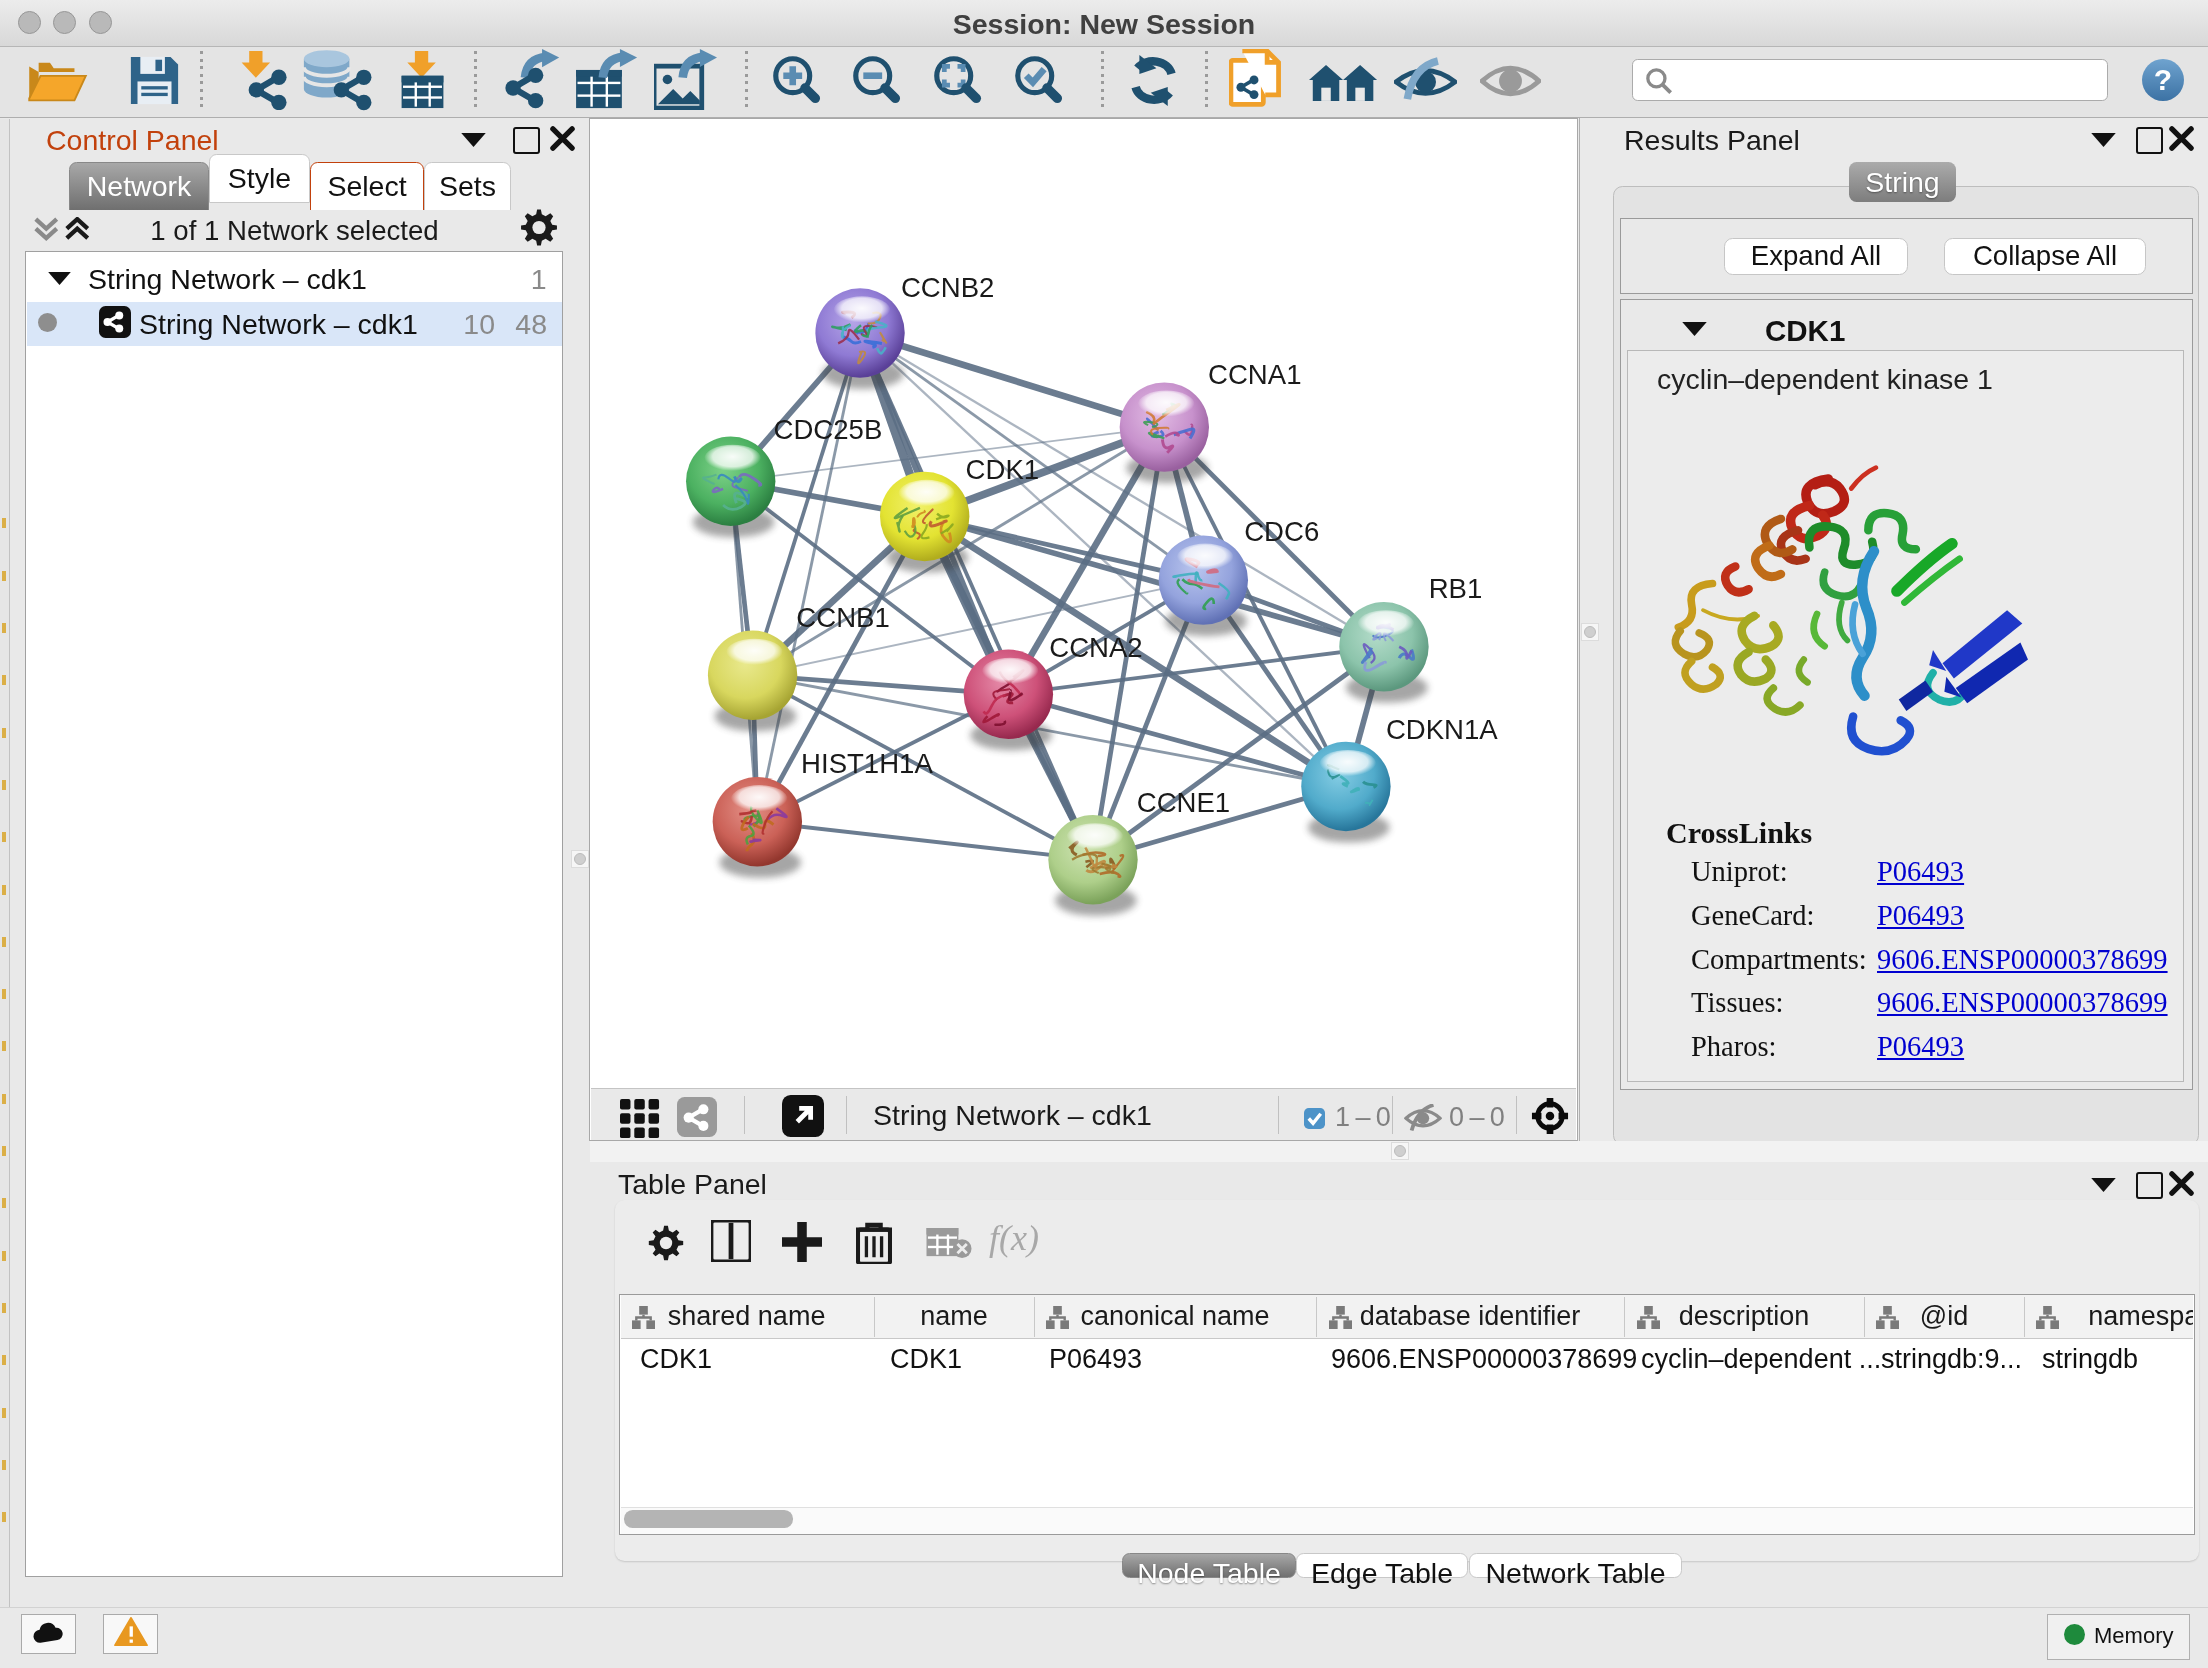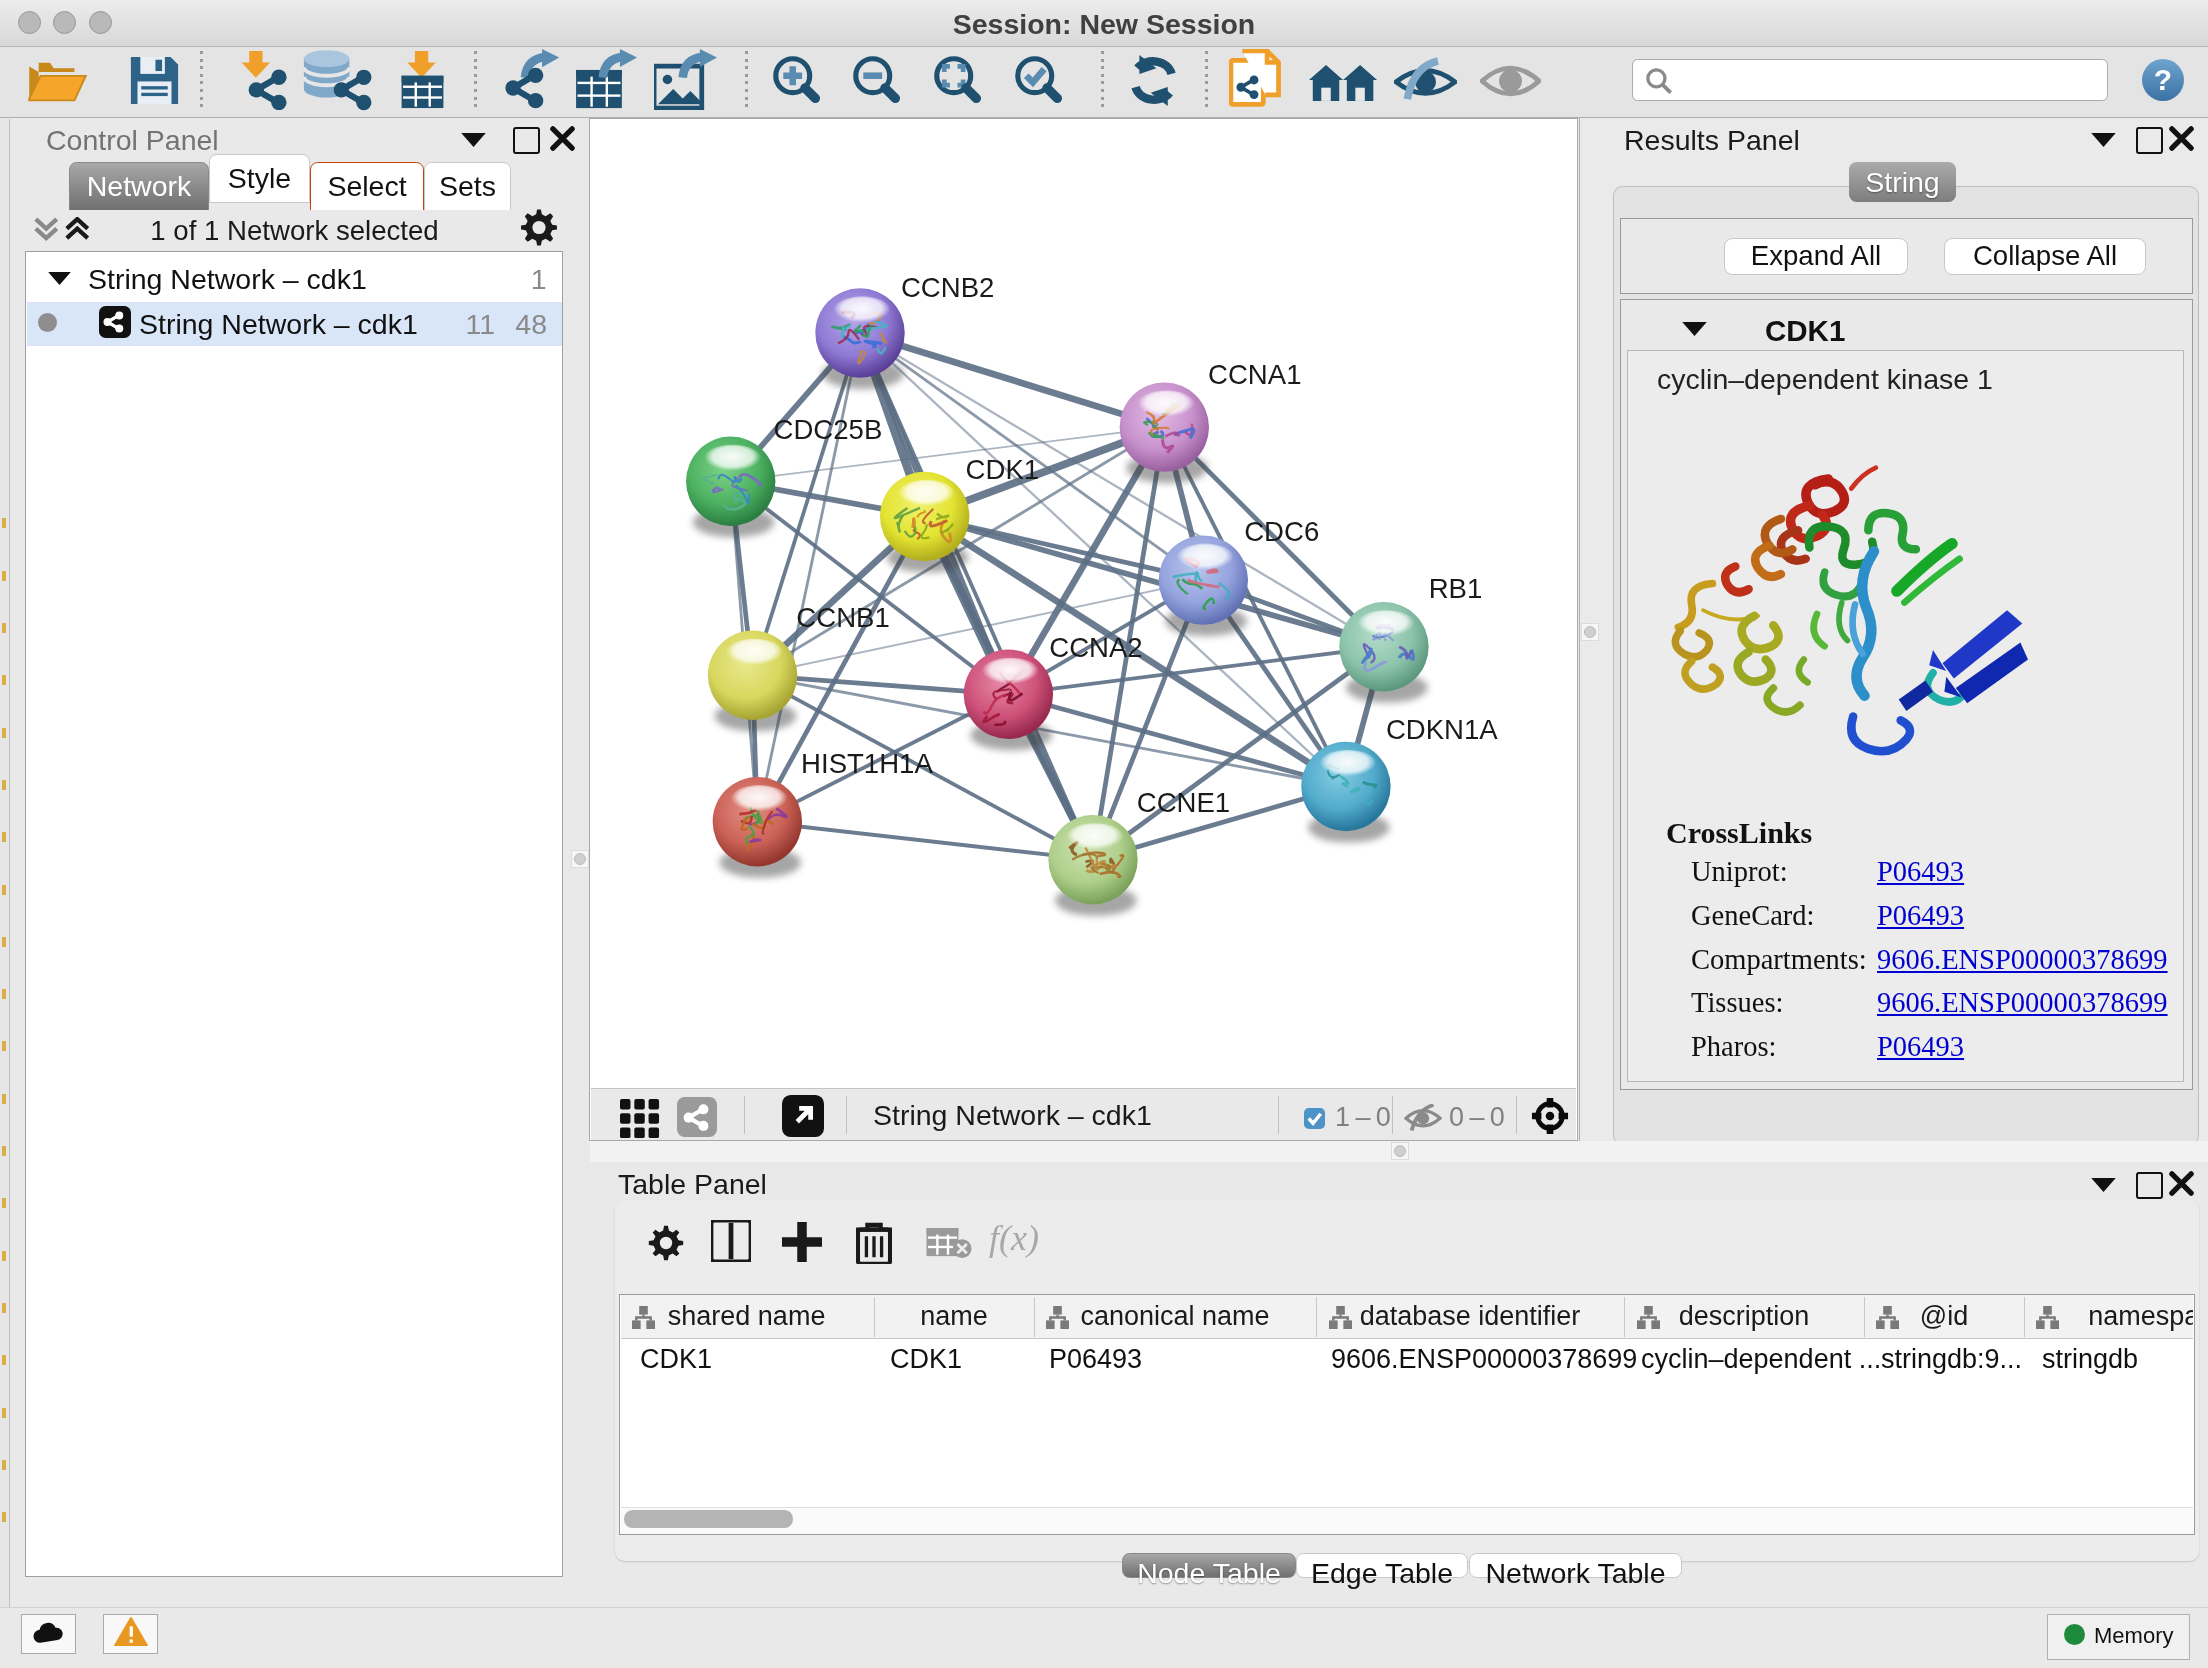--- a/index.html
+++ b/index.html
@@ -179,21 +179,21 @@
     <div style="position:absolute;left:1.9px;top:1094px;width:3.8px;height:9.5px;background:#d8a52a;opacity:.85"></div>
     <div style="position:absolute;left:1.9px;top:1146px;width:3.8px;height:9.5px;background:#d8a52a;opacity:.85"></div>
     <div style="position:absolute;left:1.9px;top:1198px;width:3.8px;height:9.5px;background:#d8a52a;opacity:.85"></div>
     <div style="position:absolute;left:1.9px;top:1251px;width:3.8px;height:9.5px;background:#d8a52a;opacity:.85"></div>
     <div style="position:absolute;left:1.9px;top:1303px;width:3.8px;height:9.5px;background:#d8a52a;opacity:.85"></div>
     <div style="position:absolute;left:1.9px;top:1355px;width:3.8px;height:9.5px;background:#d8a52a;opacity:.85"></div>
     <div style="position:absolute;left:1.9px;top:1408px;width:3.8px;height:9.5px;background:#d8a52a;opacity:.85"></div>
     <div style="position:absolute;left:1.9px;top:1460px;width:3.8px;height:9.5px;background:#d8a52a;opacity:.85"></div>
     <div style="position:absolute;left:1.9px;top:1512px;width:3.8px;height:9.5px;background:#d8a52a;opacity:.85"></div>
     <div style="position:absolute;left:9.5px;top:119px;width:559px;height:1469px;background:#e9e9e9"></div>
-    <div style="position:absolute;left:46px;top:124px;font-size:28.5px;color:#737373">Control Panel</div>
+    <div style="position:absolute;left:46px;top:124px;font-size:28.5px;color:#c2410c">Control Panel</div>
     <svg style="position:absolute;left:461px;top:131px" width="25" height="17" viewBox="0 0 26 18">
       <path d="M0 2 L26 2 L13 17 Z" fill="#111"></path>
     </svg>
     <div style="position:absolute;left:513px;top:127px;width:23px;height:23px;border:2.9px solid #111;border-radius:2.9px"></div>
     <svg style="position:absolute;left:550px;top:126px" width="25" height="25" viewBox="0 0 26 26">
       <path d="M3 3 L23 23 M23 3 L3 23" stroke="#111" stroke-width="5.5" stroke-linecap="round"></path>
     </svg>
     <div style="position:absolute;left:69px;top:162px;width:140px;height:49px;background:linear-gradient(#a8a8a8,#6f6f6f);color:#fff;border:1px solid #888;border-radius:7.6px 7.6px 0 0;box-sizing:border-box;text-align:center;font-size:28.5px;line-height:47px">Network</div>
     <div style="position:absolute;left:209px;top:154px;width:101px;height:49px;background:#fff;color:#111;border:1px solid #c8c8c8;border-radius:7.6px 7.6px 0 0;box-sizing:border-box;text-align:center;font-size:28.5px;line-height:47px">Style</div>
     <div style="position:absolute;left:310px;top:162px;width:114px;height:49px;background:#fff;color:#111;border:1px solid #c2410c;border-radius:7.6px 7.6px 0 0;box-sizing:border-box;text-align:center;font-size:28.5px;line-height:47px">Select</div>
@@ -221,21 +221,21 @@
     <svg style="position:absolute;left:99px;top:306px" width="32" height="32" viewBox="0 0 34 34">
       <rect x="0" y="0" width="34" height="34" rx="7" fill="#111"></rect>
       <g transform="translate(4,6) scale(0.5)">
         <path d="M10 22 L34 8 M10 22 L34 36" stroke="#fff" stroke-width="7" fill="none"></path>
         <circle cx="10" cy="22" r="8.5" fill="#fff"></circle>
         <circle cx="35" cy="8" r="8.5" fill="#fff"></circle>
         <circle cx="35" cy="36" r="8.5" fill="#fff"></circle>
       </g>
     </svg>
     <div style="position:absolute;left:139px;top:308px;font-size:28.5px;color:#111">String Network – cdk1</div>
-    <div style="position:absolute;left:457px;top:308px;width:38px;text-align:right;font-size:28.5px;color:#8a8a8a">11</div>
+    <div style="position:absolute;left:457px;top:308px;width:38px;text-align:right;font-size:28.5px;color:#8a8a8a">10</div>
     <div style="position:absolute;left:509px;top:308px;width:38px;text-align:right;font-size:28.5px;color:#8a8a8a">48</div>
 <div style="position:absolute;left:589px;top:118px;width:989px;height:1023px;background:#fff;border:1.9px solid #a8a8a8;box-sizing:border-box"></div>
     <svg style="position:absolute;left:590px;top:118px" width="987" height="970" viewBox="0 0 1038 1020">
       <defs>
         <filter id="blur1" x="-50%" y="-50%" width="200%" height="200%">
           <feGaussianBlur stdDeviation="4"></feGaussianBlur>
         </filter>
         <radialGradient id="hl" cx="50%" cy="42%" rx="50%" ry="55%">
           <stop offset="0%" stop-color="#fff" stop-opacity="0.95"></stop>
           <stop offset="70%" stop-color="#fff" stop-opacity="0.75"></stop>

